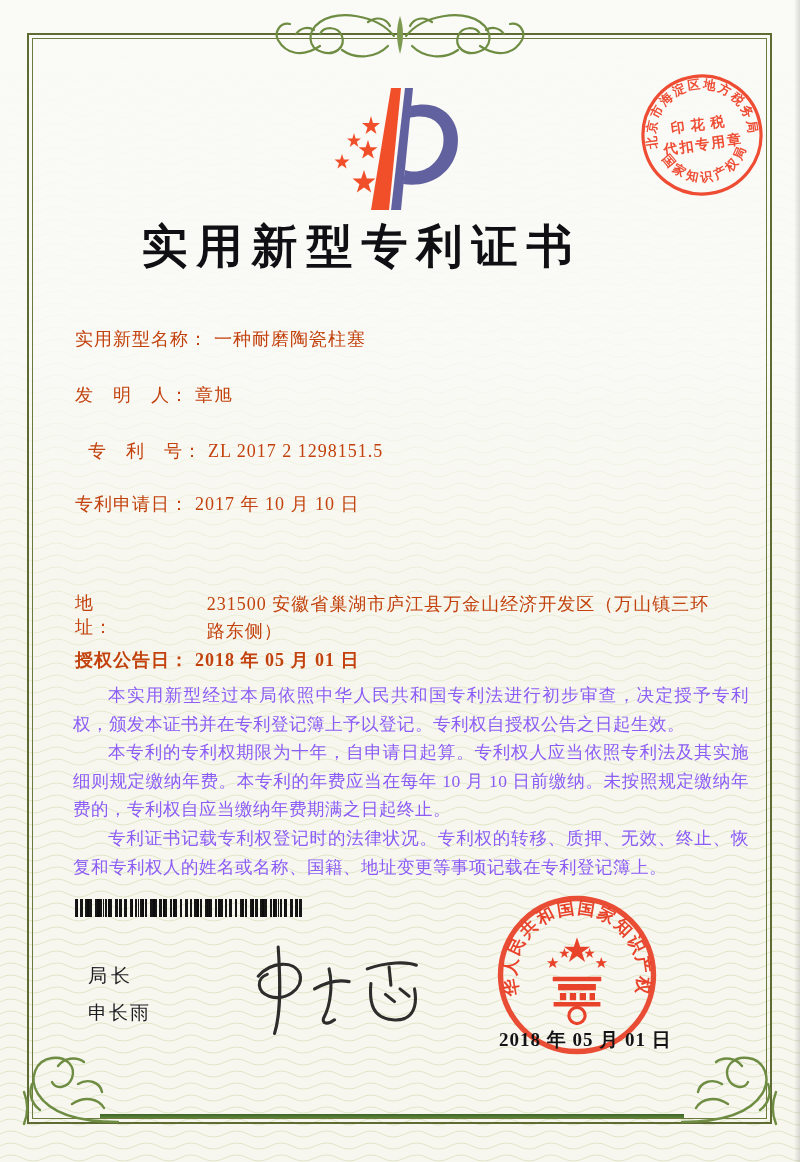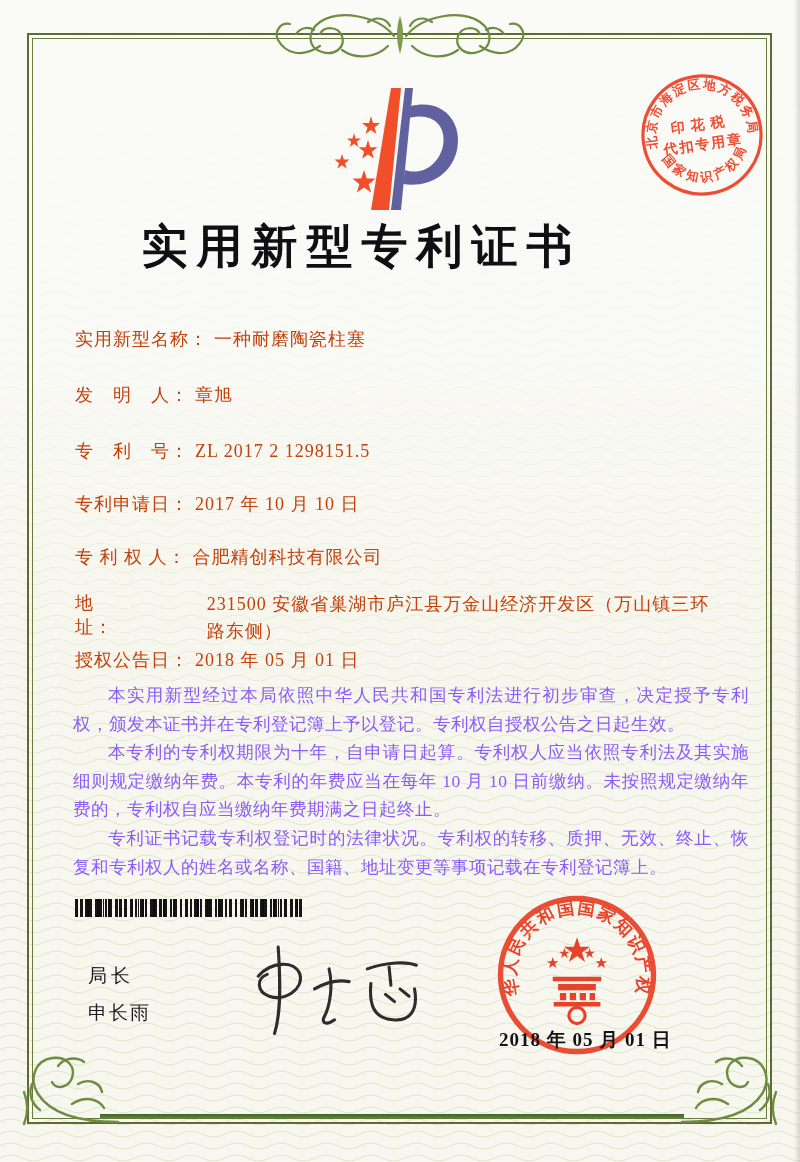--- a/index.html
+++ b/index.html
@@ -126,36 +126,33 @@
   </svg>
 
   <div class="content title">实用新型专利证书</div>
 
   <div class="content field-row" style="top:327px;">
     <span class="field-label">实用新型名称：</span><span class="field-value">一种耐磨陶瓷柱塞</span>
   </div>
   <div class="content field-row" style="top:383px;">
     <span class="field-label">发　明　人：</span><span class="field-value">章旭</span>
   </div>
-  <div class="content field-row" style="top:439px;">
+  <div class="content field-row" style="top:439px;margin-left:13px;">
     <span class="field-label">专　利　号：</span><span class="field-value">ZL 2017 2 1298151.5</span>
   </div>
   <div class="content field-row" style="top:492px;">
     <span class="field-label">专利申请日：</span><span class="field-value">2017 年 10 月 10 日</span>
-  </div>
-  <div class="content field-row" style="top:545px;">
-    <span class="field-label">专 利 权 人：</span><span class="field-value">合肥精创科技有限公司</span>
   </div>
   <div class="content field-row addr-row" style="top:591px;">
     <div class="addr-wrap">
       <span class="field-label">地　　　址：</span>
       <span class="addr-val">231500 安徽省巢湖市庐江县万金山经济开发区（万山镇三环路东侧）</span>
     </div>
   </div>
-  <div class="content field-row" style="top:648px;width:680px;">
+  <div class="content field-row" style="top:648px;width:680px;font-weight:bold;">
     <span class="field-label">授权公告日：</span><span class="field-value">2018 年 05 月 01 日</span>
   </div>
 
   <div class="content paras">
     <p>本实用新型经过本局依照中华人民共和国专利法进行初步审查，决定授予专利权，颁发本证书并在专利登记簿上予以登记。专利权自授权公告之日起生效。</p>
     <p>本专利的专利权期限为十年，自申请日起算。专利权人应当依照专利法及其实施细则规定缴纳年费。本专利的年费应当在每年 10 月 10 日前缴纳。未按照规定缴纳年费的，专利权自应当缴纳年费期满之日起终止。</p>
     <p>专利证书记载专利权登记时的法律状况。专利权的转移、质押、无效、终止、恢复和专利权人的姓名或名称、国籍、地址变更等事项记载在专利登记簿上。</p>
   </div>
 
   <div class="content barcode"></div>

